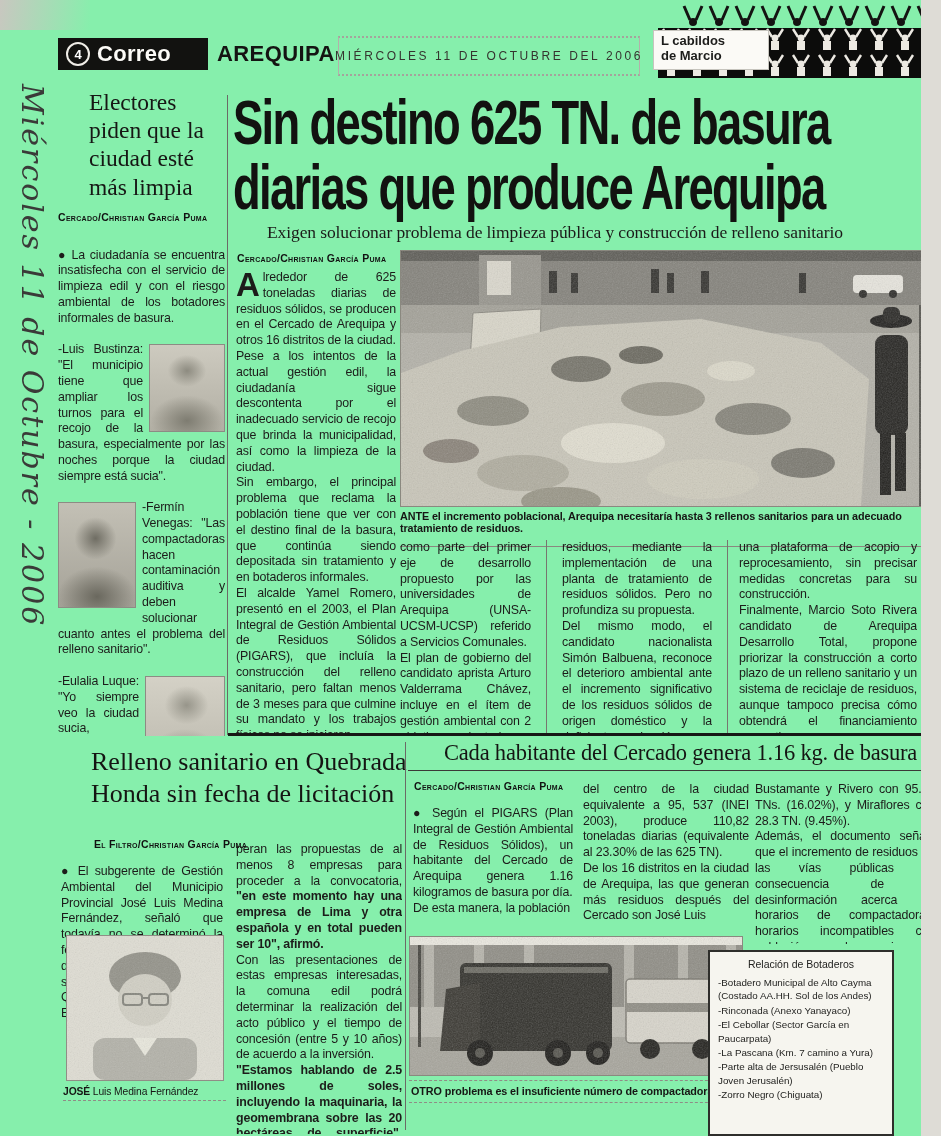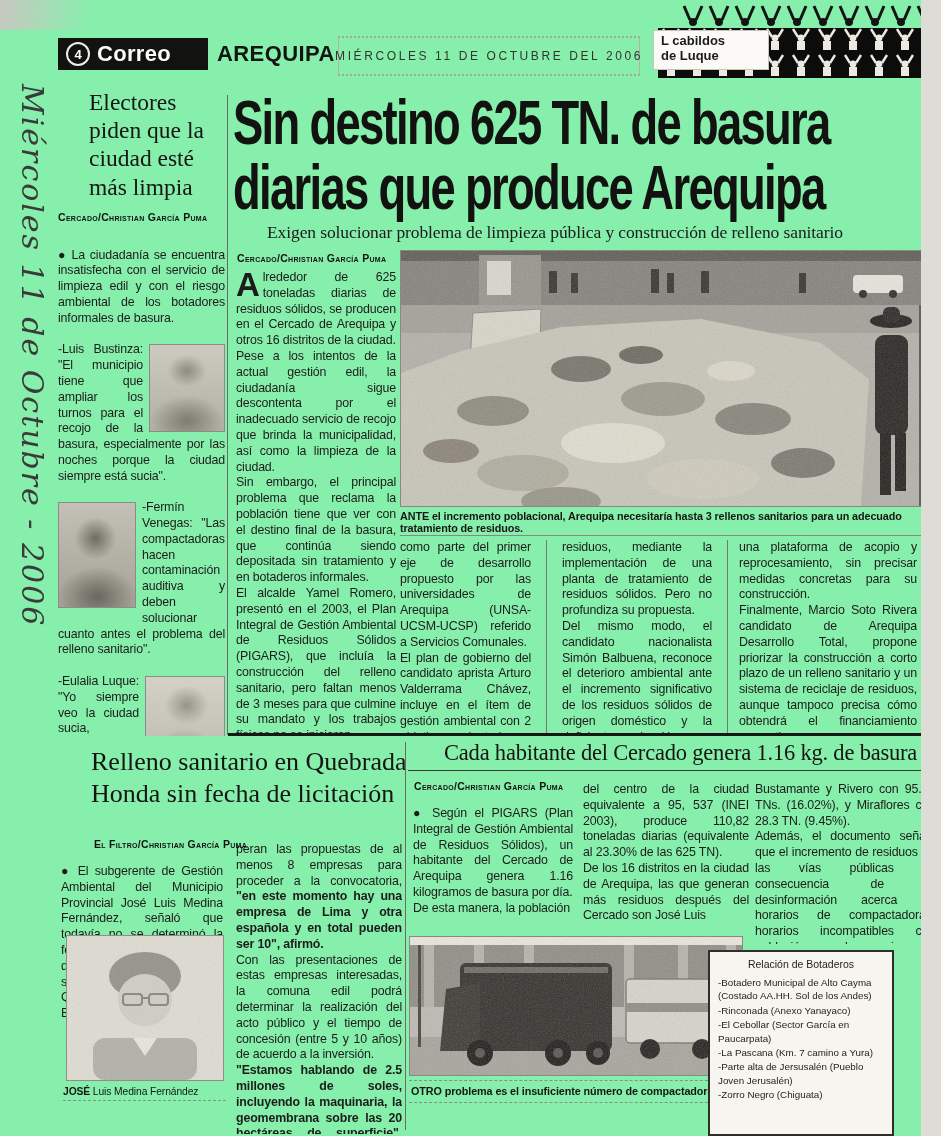--- a/index.html
+++ b/index.html
@@ -69,21 +69,21 @@
             <circle cx="13" cy="10" r="3.4" fill="#ece9e2"></circle>
             <path d="M5 1 L10 9 M21 1 L16 9" stroke="#ece9e2" stroke-width="2.4" fill="none"></path>
             <rect x="9" y="13" width="8" height="9" fill="#ece9e2"></rect>
           </pattern>
         </defs>
         <rect width="283" height="50" fill="url(#crwd)"></rect>
       </svg>
     </div>
     <div style="position:absolute;left:598px;top:0px;width:116px;height:40px;background:#fbfaf6;border:1px solid #c6c4bd;padding:2px 7px;box-sizing:border-box;">
       <div style="font-size:13px;font-weight:700;color:#1c1c1a;">L cabildos</div>
-      <div style="font-size:13px;font-weight:700;color:#1c1c1a;">de Luque</div>
+      <div style="font-size:13px;font-weight:700;color:#1c1c1a;">de Marcio</div>
     </div>
     <div style="position:absolute;left:3px;top:8px;width:150px;height:32px;background:#121210;display:flex;align-items:center;padding:0 8px;box-sizing:border-box;">
       <div style="width:20px;height:20px;border:2px solid #efede7;border-radius:50%;color:#fff;font-size:13px;font-weight:700;display:flex;align-items:center;justify-content:center;margin-right:7px;">
         <span>4</span>
       </div>
       <span style="color:#fcfbf7;font-size:22px;font-weight:700;letter-spacing:.3px;">Correo</span>
     </div>
     <div style="position:absolute;left:162px;top:11px;font-size:22px;font-weight:800;letter-spacing:.4px;color:#141412;">AREQUIPA</div>
     <div style="position:absolute;left:283px;top:6px;width:302px;height:40px;border:1px solid #b3b1aa;border-top:2px dotted #a5a39c;border-bottom:2px dotted #a5a39c;display:flex;align-items:center;justify-content:center;box-sizing:border-box;">
       <span style="font-size:12px;letter-spacing:2.6px;color:#35342f;white-space:nowrap;">MIÉRCOLES 11 DE OCTUBRE DEL 2006</span>
@@ -163,21 +163,21 @@
         <ellipse cx="490" cy="70" rx="21" ry="7" fill="#21201e"></ellipse>
         <rect x="482" y="56" width="17" height="16" rx="6" fill="#2a2926"></rect>
         <rect x="474" y="84" width="33" height="100" rx="9" fill="#262522"></rect>
         <rect x="479" y="182" width="11" height="62" fill="#21201d"></rect>
         <rect x="494" y="182" width="11" height="58" fill="#21201d"></rect>
       </g>
       <rect x="518" y="54" width="16" height="201" fill="#55544e"></rect>
       <rect width="534" height="255" filter="url(#grain)" opacity="0.27"></rect>
     </svg>
   </div>
-  <div class="abs caption" style="left:400px;top:510px;width:536px;border-bottom:1px solid #8a887f;padding-bottom:1px;">
+  <div class="abs caption" style="left:400px;top:510px;width:536px;border-bottom:1px solid #8a887f;padding-bottom:12px;">
     <span class="lead">ANTE</span><span> el incremento poblacional, Arequipa necesitaría hasta 3 rellenos sanitarios para un adecuado tratamiento de residuos.</span>
   </div>
 
   <div class="abs" style="left:400px;top:540px;width:536px;height:195px;display:flex;">
     <div class="body-text" style="width:131px;height:195px;overflow:hidden;">como parte del primer eje de desarrollo propuesto por las universidades de Arequipa (UNSA-UCSM-UCSP) referido a Servicios Comunales.
 El plan de gobierno del candidato aprista Arturo Valderrama Chávez,  incluye en el ítem de gestión ambiental con 2 objetivos orientados a disminuir la contaminación ambiental y mejorar el servicio de limpieza pública y disposición final de</div>
     <div class="body-text col-sep" style="width:150px;height:195px;overflow:hidden;margin-left:15px;padding-left:15px;">residuos, mediante la implementación de una planta de tratamiento de residuos sólidos. Pero no profundiza su propuesta.
 Del mismo modo, el candidato nacionalista Simón Balbuena, reconoce el deterioro ambiental ante el incremento significativo de los residuos sólidos de origen doméstico y la deficiente recolección.
 Pero puntualiza la ausencia de</div>
     <div class="body-text col-sep" style="width:178px;height:195px;overflow:hidden;margin-left:15px;padding-left:11px;">una plataforma de acopio y reprocesamiento, sin precisar medidas concretas para su construcción.

